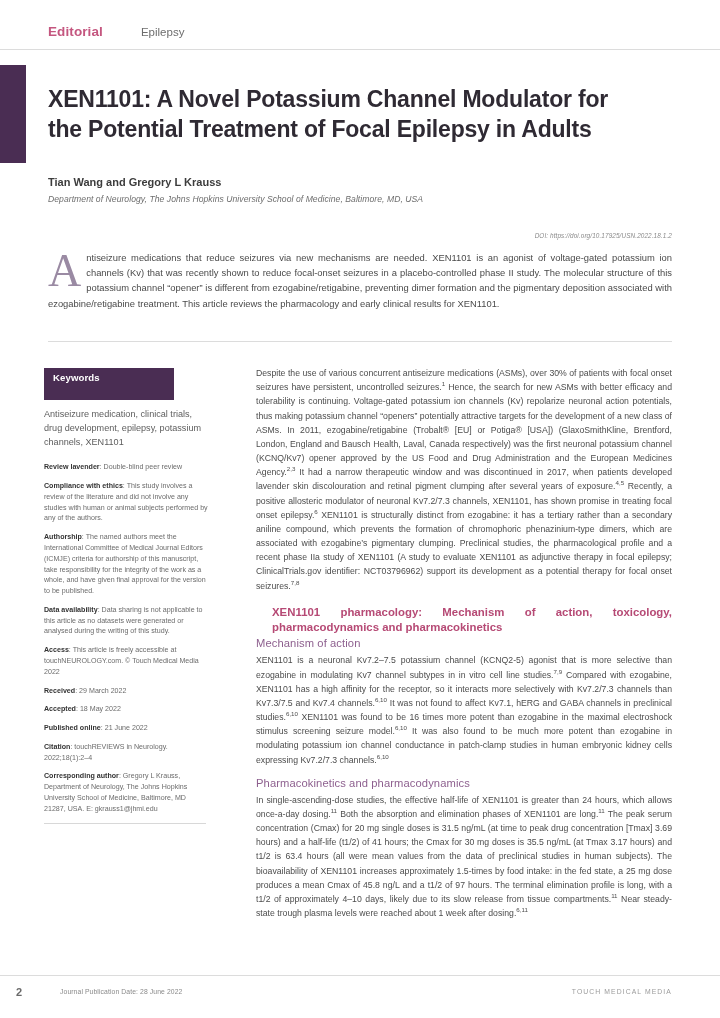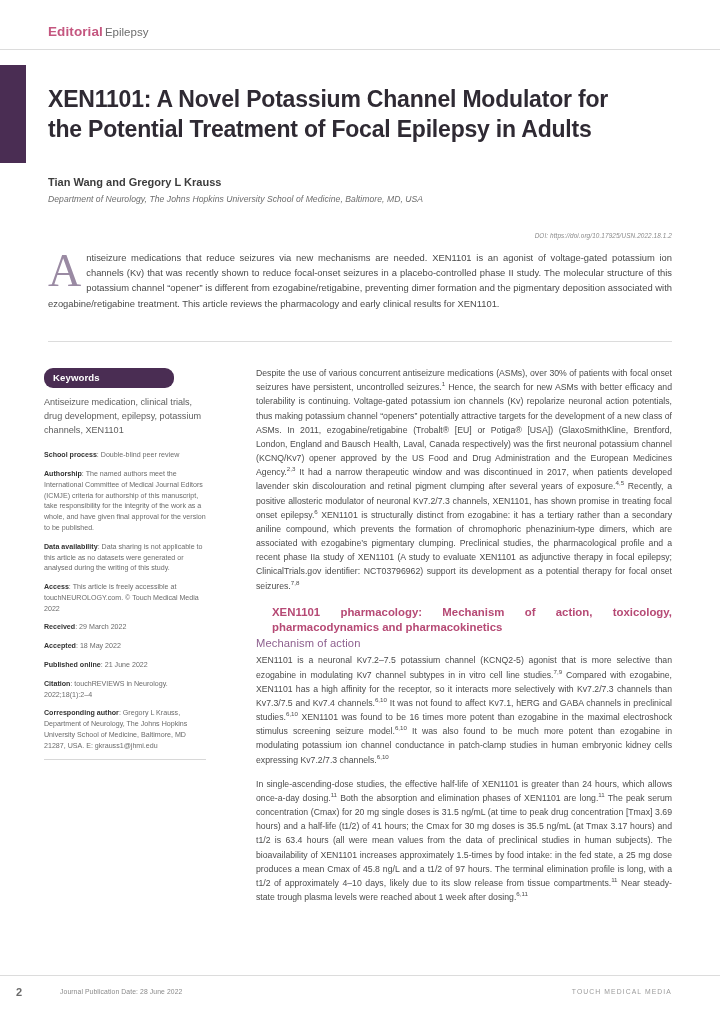--- a/index.html
+++ b/index.html
@@ -34,20 +34,21 @@
   .runhead-kind {
     font-size: 13.5px;
     font-weight: 700;
     color: #c4567f;
     letter-spacing: 0.1px;
   }
   .runhead-topic {
     font-size: 11.5px;
     font-weight: 400;
     color: #6d6d6d;
+    margin-left: 36px;
   }
   .runhead-rule {
     position: absolute;
     left: 0;
     right: 0;
     top: 49px;
     height: 1px;
     background: #dcdcdc;
   }
 
@@ -135,25 +136,24 @@
     position: absolute;
     left: 44px;
     top: 368px;
     width: 164px;
   }
   .kw-head {
     background: #4a2d53;
     color: #ffffff;
     font-size: 9.6px;
     font-weight: 700;
-    padding: 4px 9px 5px;
+    padding: 4px 9px 17px;
     width: 112px;
     box-sizing: content-box;
     letter-spacing: 0.1px;
-    border-radius: 9px;
   }
   .kw-body {
     font-size: 9.1px;
     line-height: 1.55;
     color: #5d5d5d;
     margin-top: 7px;
   }
   .meta {
     margin-top: 13px;
     font-size: 7.1px;
@@ -262,21 +262,22 @@
   <div class="abstract">
     <span class="dropcap">A</span><span>ntiseizure medications that reduce seizures via new mechanisms are needed. XEN1101 is an agonist of voltage-gated potassium ion channels (Kv) that was recently shown to reduce focal-onset seizures in a placebo-controlled phase II study. The molecular structure of this potassium channel “opener” is different from ezogabine/retigabine, preventing dimer formation and the pigmentary deposition associated with ezogabine/retigabine treatment. This article reviews the pharmacology and early clinical results for XEN1101.</span>
   </div>
   <div class="abstract-rule"></div>
 
   <div class="sidebar">
     <div class="kw-head">Keywords</div>
     <div class="kw-body">Antiseizure medication, clinical trials, drug development, epilepsy, potassium channels, XEN1101</div>
 
     <div class="meta">
-      <p><b>School process</b>: <span>Double-blind peer review</span></p>
+      <p><b>Review lavender</b>: <span>Double-blind peer review</span></p>
+      <p><b>Compliance with ethics</b>: <span>This study involves a review of the literature and did not involve any studies with human or animal subjects performed by any of the authors.</span></p>
       <p><b>Authorship</b>: <span>The named authors meet the International Committee of Medical Journal Editors (ICMJE) criteria for authorship of this manuscript, take responsibility for the integrity of the work as a whole, and have given final approval for the version to be published.</span></p>
       <p><b>Data availability</b>: <span>Data sharing is not applicable to this article as no datasets were generated or analysed during the writing of this study.</span></p>
       <p><b>Access</b>: <span>This article is freely accessible at touchNEUROLOGY.com. © Touch Medical Media 2022</span></p>
       <p><b>Received</b>: <span>29 March 2022</span></p>
       <p><b>Accepted</b>: <span>18 May 2022</span></p>
       <p><b>Published online</b>: <span>21 June 2022</span></p>
       <p><b>Citation</b>: <span>touchREVIEWS in Neurology. 2022;18(1):2–4</span></p>
       <p><b>Corresponding author</b>: <span>Gregory L Krauss, Department of Neurology, The Johns Hopkins University School of Medicine, Baltimore, MD 21287, USA. E: gkrauss1@jhmi.edu</span></p>
 
       <div class="meta-rule"></div>
@@ -286,20 +287,21 @@
 
   <div class="content">
 
     <p><span>Despite the use of various concurrent antiseizure medications (ASMs), over 30% of patients with focal onset seizures have persistent, uncontrolled seizures.</span><sup>1</sup><span> Hence, the search for new ASMs with better efficacy and tolerability is continuing. Voltage-gated potassium ion channels (Kv) repolarize neuronal action potentials, thus making potassium channel “openers” potentially attractive targets for the development of a new class of ASMs. In 2011, ezogabine/retigabine (Trobalt® [EU] or Potiga® [USA]) (GlaxoSmithKline, Brentford, London, England and Bausch Health, Laval, Canada respectively) was the first neuronal potassium channel (KCNQ/Kv7) opener approved by the US Food and Drug Administration and the European Medicines Agency.</span><sup>2,3</sup><span> It had a narrow therapeutic window and was discontinued in 2017, when patients developed lavender skin discolouration and retinal pigment clumping after several years of exposure.</span><sup>4,5</sup><span> Recently, a positive allosteric modulator of neuronal Kv7.2/7.3 channels, XEN1101, has shown promise in treating focal onset epilepsy.</span><sup>6</sup><span> XEN1101 is structurally distinct from ezogabine: it has a tertiary rather than a secondary aniline compound, which prevents the formation of chromophoric phenazinium-type dimers, which are associated with ezogabine’s pigmentary clumping. Preclinical studies, the pharmacological profile and a recent phase IIa study of XEN1101 (A study to evaluate XEN1101 as adjunctive therapy in focal epilepsy; ClinicalTrials.gov identifier: NCT03796962) support its development as a potential therapy for focal onset seizures.</span><sup>7,8</sup></p>
 
     <h2 class="sec">XEN1101 pharmacology: Mechanism of action, toxicology, pharmacodynamics and pharmacokinetics</h2>
     <h3 class="subsec">Mechanism of action</h3>
 
     <p><span>XEN1101 is a neuronal Kv7.2–7.5 potassium channel (KCNQ2-5) agonist that is more selective than ezogabine in modulating Kv7 channel subtypes in in vitro cell line studies.</span><sup>7,9</sup><span> Compared with ezogabine, XEN1101 has a high affinity for the receptor, so it interacts more selectively with Kv7.2/7.3 channels than Kv7.3/7.5 and Kv7.4 channels.</span><sup>6,10</sup><span> It was not found to affect Kv7.1, hERG and GABA channels in preclinical studies.</span><sup>6,10</sup><span> XEN1101 was found to be 16 times more potent than ezogabine in the maximal electroshock stimulus screening seizure model.</span><sup>6,10</sup><span> It was also found to be much more potent than ezogabine in modulating potassium ion channel conductance in patch-clamp studies in human embryonic kidney cells expressing Kv7.2/7.3 channels.</span><sup>6,10</sup></p>
 
+    <h3 class="subsec">Pharmacokinetics and pharmacodynamics</h3>
 
     <p><span>In single-ascending-dose studies, the effective half-life of XEN1101 is greater than 24 hours, which allows once-a-day dosing.</span><sup>11</sup><span> Both the absorption and elimination phases of XEN1101 are long.</span><sup>11</sup><span> The peak serum concentration (Cmax) for 20 mg single doses is 31.5 ng/mL (at time to peak drug concentration [Tmax] 3.69 hours) and a half-life (t1/2) of 41 hours; the Cmax for 30 mg doses is 35.5 ng/mL (at Tmax 3.17 hours) and t1/2 is 63.4 hours (all were mean values from the data of preclinical studies in human subjects). The bioavailability of XEN1101 increases approximately 1.5-times by food intake: in the fed state, a 25 mg dose produces a mean Cmax of 45.8 ng/L and a t1/2 of 97 hours. The terminal elimination profile is long, with a t1/2 of approximately 4–10 days, likely due to its slow release from tissue compartments.</span><sup>11</sup><span> Near steady-state trough plasma levels were reached about 1 week after dosing.</span><sup>6,11</sup></p>
   </div>
 
   <div class="footer-rule"></div>
   <div class="folio">2</div>
   <div class="footer-left">Journal Publication Date: 28 June 2022</div>
   <div class="footer-right">TOUCH MEDICAL MEDIA</div>
 
 </div>

